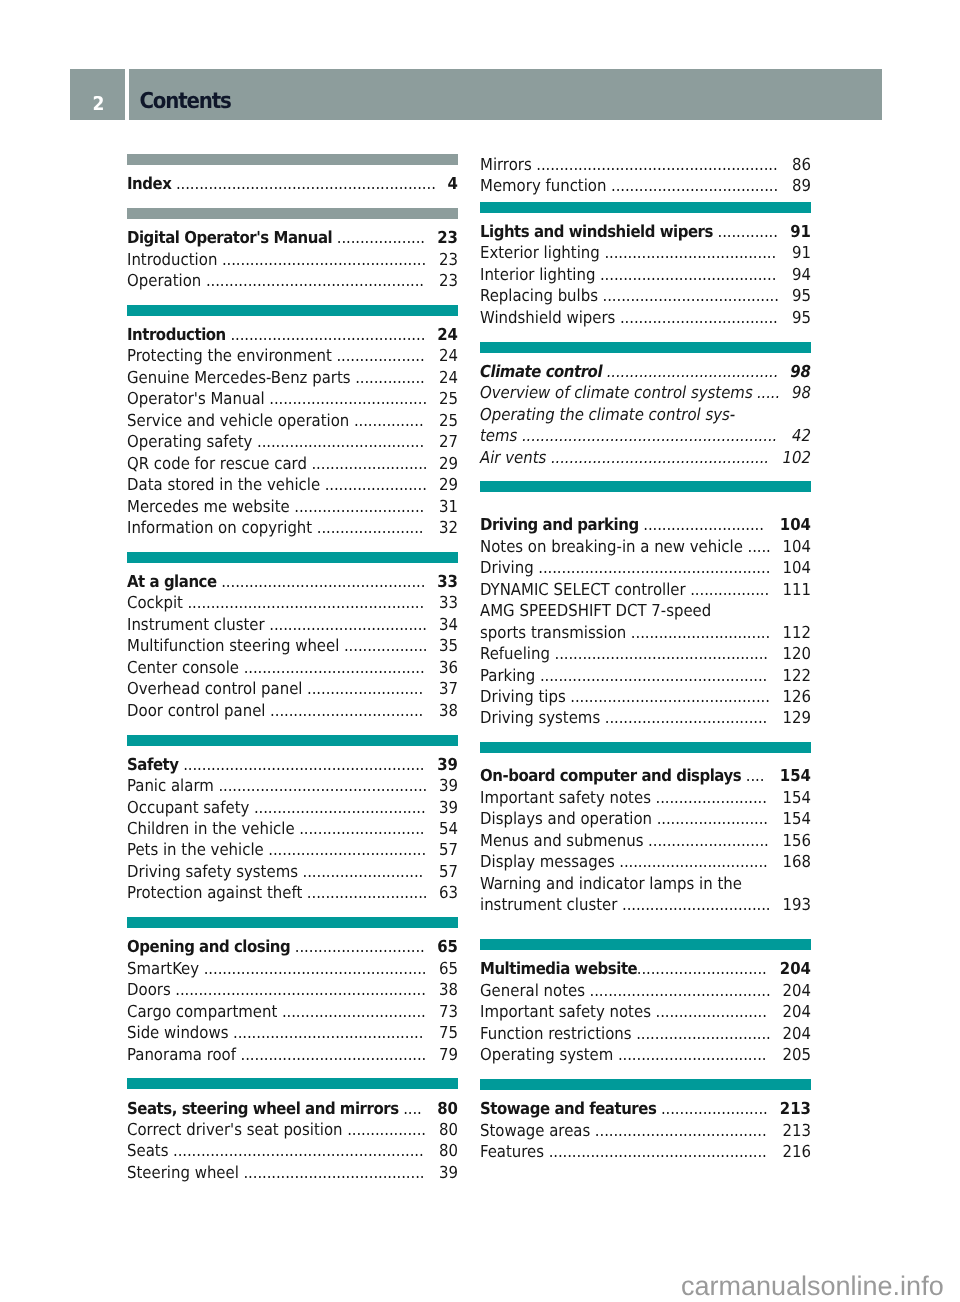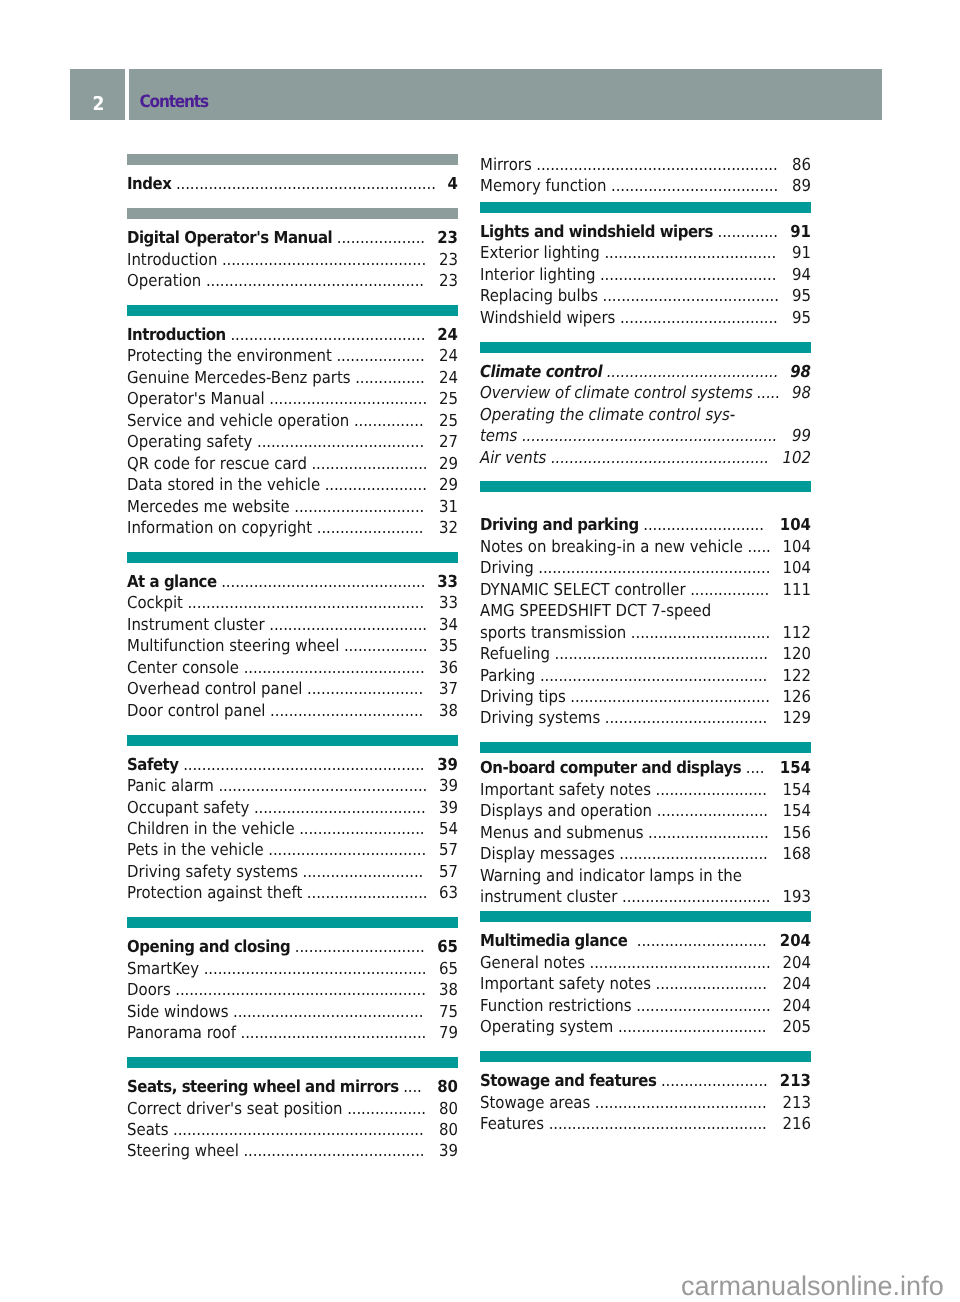--- a/index.html
+++ b/index.html
@@ -25,22 +25,22 @@
 
   
   .header { position:absolute; left:70px; top:69.4px; width:820px; height:51px; overflow:hidden; }
   .hdr-num {
     position:absolute; left:0; top:0; width:55.1px; height:51px;
     background:var(--headerbg); color:#ffffff; font-weight:bold; font-size:19px;
     line-height:70px; text-align:center; padding-left:2px; box-sizing:border-box;
   }
   .hdr-title {
     position:absolute; left:58.5px; top:0; right:8px; height:51px;
-    background:var(--headerbg); color:#4c1d95; font-weight:bold;
-    font-size:17px; letter-spacing:-1.15px;
+    background:var(--headerbg); color:#0f172a; font-weight:bold;
+    font-size:22px; letter-spacing:-1.15px;
     line-height:66px; padding-left:11px; box-sizing:border-box;
   }
 
   
   .col { position:absolute; width:331px; }
   .col-left  { left:127px; top:154px; }
   .col-right { left:480px; top:153px; }
 
   .bar { height:11px; width:331px; }
   .bar.gray { background:var(--gray); }
@@ -254,20 +254,25 @@
           <span class="t">SmartKey</span>
           <span class="dots" style="left: 76.7406px; width: 224.75px;">................................................</span>
           <span class="p">65</span>
         </div>
         <div class="row">
           <span class="t">Doors</span>
           <span class="dots" style="left: 48.2875px; width: 252.594px;">......................................................</span>
           <span class="p">38</span>
         </div>
         <div class="row">
+          <span class="t">Cargo compartment</span>
+          <span class="dots" style="left: 154.912px; width: 145.859px;">...............................</span>
+          <span class="p">73</span>
+        </div>
+        <div class="row">
           <span class="t">Side windows</span>
           <span class="dots" style="left: 106.069px; width: 192.266px;">.........................................</span>
           <span class="p">75</span>
         </div>
         <div class="row">
           <span class="t">Panorama roof</span>
           <span class="dots" style="left: 113.6px; width: 187.625px;">........................................</span>
           <span class="p">79</span>
         </div>
       </div>
@@ -348,21 +353,21 @@
           <span class="t">Overview of climate control systems</span>
           <span class="dots" style="left: 276.913px; width: 25.2031px;">.....</span>
           <span class="p">98</span>
         </div>
         <div class="row">
           <span class="t">Operating the climate control sys-</span>
         </div>
         <div class="row">
           <span class="t">tems</span>
           <span class="dots" style="left: 41.975px; width: 257.234px;">.......................................................</span>
-          <span class="p">99</span>
+          <span class="p">42</span>
         </div>
         <div class="row">
           <span class="t">Air vents</span>
           <span class="dots" style="left: 70.9437px; width: 220.109px;">...............................................</span>
           <span class="p">102</span>
         </div>
       </div>
       <div class="bar teal"></div>
       <div class="rows" style="padding-top: 22px; margin-bottom: 13.5px;">
         <div class="row b">
@@ -408,21 +413,21 @@
           <span class="dots" style="left: 90.3031px; width: 201.547px;">...........................................</span>
           <span class="p">126</span>
         </div>
         <div class="row">
           <span class="t">Driving systems</span>
           <span class="dots" style="left: 124.803px; width: 164.422px;">...................................</span>
           <span class="p">129</span>
         </div>
       </div>
       <div class="bar teal"></div>
-      <div class="rows" style="padding-top: 4px; margin-bottom: 4px;">
+      <div class="rows" style="padding-top: 12px; margin-bottom: 24px;">
         <div class="row b">
           <span class="t">On-board computer and displays</span>
           <span class="dots" style="left: 265.788px; width: 20.5625px;">....</span>
           <span class="p">154</span>
         </div>
         <div class="row">
           <span class="t">Important safety notes</span>
           <span class="dots" style="left: 175.537px; width: 113.375px;">........................</span>
           <span class="p">154</span>
         </div>
@@ -446,21 +451,21 @@
         </div>
         <div class="row">
           <span class="t">instrument cluster</span>
           <span class="dots" style="left: 142.006px; width: 150.5px;">................................</span>
           <span class="p">193</span>
         </div>
       </div>
       <div class="bar teal"></div>
       <div class="rows" style="padding-top: 8.1px; margin-bottom: 13.5px;">
         <div class="row b">
-          <span class="t">Multimedia glance</span>
+          <span class="t">Multimedia website</span>
           <span class="dots" style="left: 156.803px; width: 131.938px;">............................</span>
           <span class="p">204</span>
         </div>
         <div class="row">
           <span class="t">General notes</span>
           <span class="dots" style="left: 109.6px; width: 182.984px;">.......................................</span>
           <span class="p">204</span>
         </div>
         <div class="row">
           <span class="t">Important safety notes</span>

